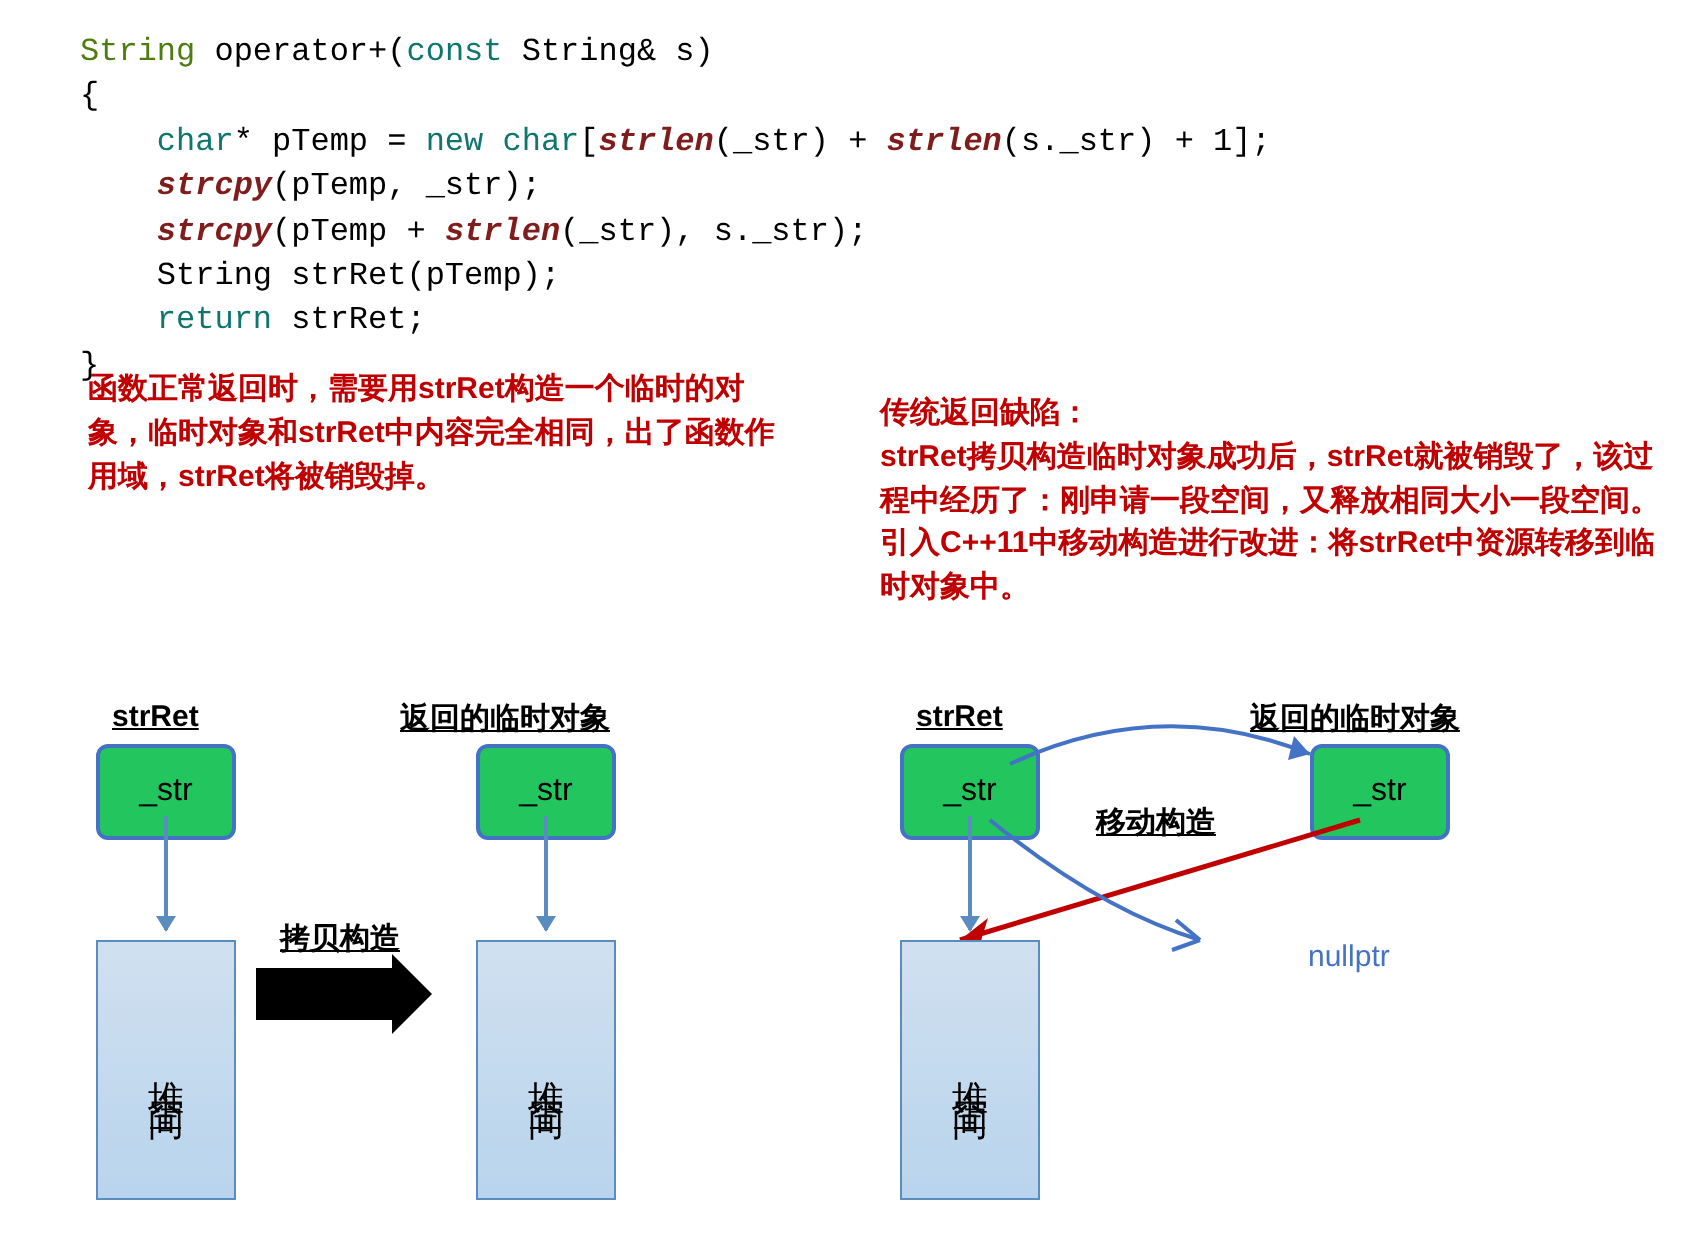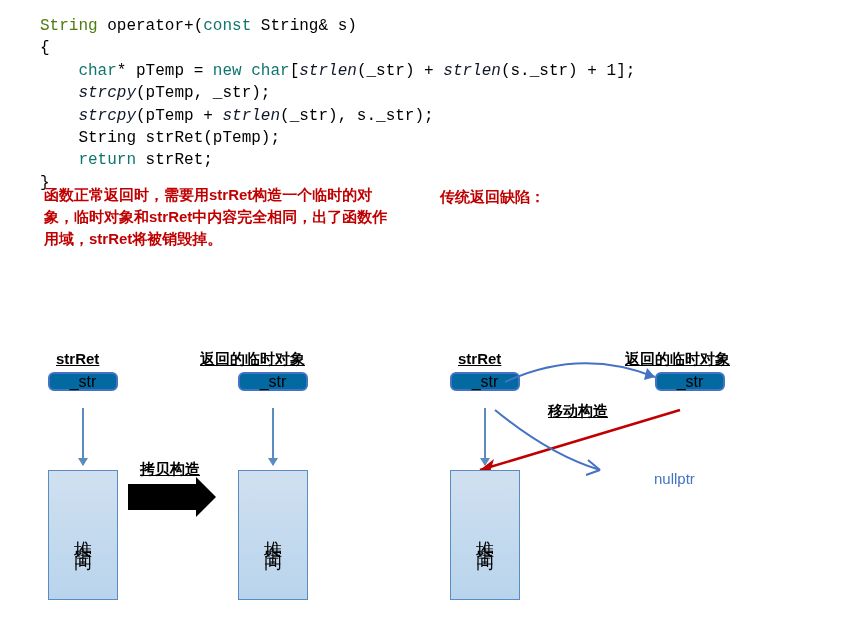--- a/index.html
+++ b/index.html
@@ -1,35 +1,35 @@
 <!DOCTYPE html>
 <html><head>
 <meta charset="utf-8">
 <style>
   * { box-sizing: border-box; margin: 0; padding: 0; }
   body { font-family: "Microsoft YaHei", Arial, sans-serif; width: 841px; height: 620px; background: #fff; position: relative; }
   
   .code-block { padding: 15px 40px 5px 40px; font-family: "Courier New", monospace; font-size: 16px; line-height: 1.4; white-space: pre; }
   .kw-type { color: #4d7c0f; }
   .kw { color: #0f766e; }
-  .func-i { color: #0f172a; font-style: italic; }
+  .func-i { color: #7f1d1d; font-style: italic; font-weight: bold; }
   
   .red-text { color: #c00000; font-weight: bold; font-size: 15px; line-height: 1.45; position: absolute; }
   .left-note { left: 44px; top: 184px; width: 350px; }
-  .right-note { left: 440px; top: 186px; width: 390px; }
+  .right-note { left: 440px; top: 196px; width: 390px; }
   
   .diagram { position: absolute; top: 350px; }
   .diag-left { left: 30px; width: 390px; }
   .diag-right { left: 430px; width: 400px; }
   
   .label { position: absolute; font-size: 15px; font-weight: bold; text-decoration: underline; }
   
   .str-box {
-    position: absolute; width: 70px; height: 19px; border: 2px solid #4472C4; border-radius: 6px;
-    background: #0369a1; display: flex; align-items: center; justify-content: center; font-size: 16px;
+    position: absolute; width: 70px; height: 48px; border: 2px solid #4472C4; border-radius: 6px;
+    background: #22c55e; display: flex; align-items: center; justify-content: center; font-size: 16px;
   }
   
   .heap-box {
     position: absolute; width: 70px; height: 130px; 
     background: linear-gradient(to bottom, #d0e0f0, #b8d4ec);
     border: 1px solid #5a8cc0; display: flex; align-items: center; justify-content: center;
     writing-mode: vertical-rl; font-size: 18px; letter-spacing: 6px;
   }
   
   .arrow-down {
@@ -65,20 +65,21 @@
 <span>    </span><span class="func-i">strcpy</span><span>(pTemp, _str);</span>
 <span>    </span><span class="func-i">strcpy</span><span>(pTemp + </span><span class="func-i">strlen</span><span>(_str), s._str);</span>
 <span>    String strRet(pTemp);</span>
 <span>    </span><span class="kw">return</span><span> strRet;</span>
 <span>}</span></div>
 
 <div class="red-text left-note">函数正常返回时，需要用strRet构造一个临时的对象，临时对象和strRet中内容完全相同，出了函数作用域，strRet将被销毁掉。</div>
 
 <div class="red-text right-note">
   <span>传统返回缺陷：</span><br>
+  <span>strRet拷贝构造临时对象成功后，strRet就被销毁了，该过程中经历了：刚申请一段空间，又释放相同大小一段空间。引入C++11中移动构造进行改进：将strRet中资源转移到临时对象中。</span>
 </div>
 
 <div class="diagram diag-left">
   <div class="label" style="left:26px; top:0;">strRet</div>
   <div class="label" style="left:170px; top:0;">返回的临时对象</div>
 
   <div class="str-box" style="left:18px; top:22px;">_str</div>
   <div class="str-box" style="left:208px; top:22px;">_str</div>
 
   <div class="arrow-down" style="left:52px; top:58px; height:57px;"></div>

